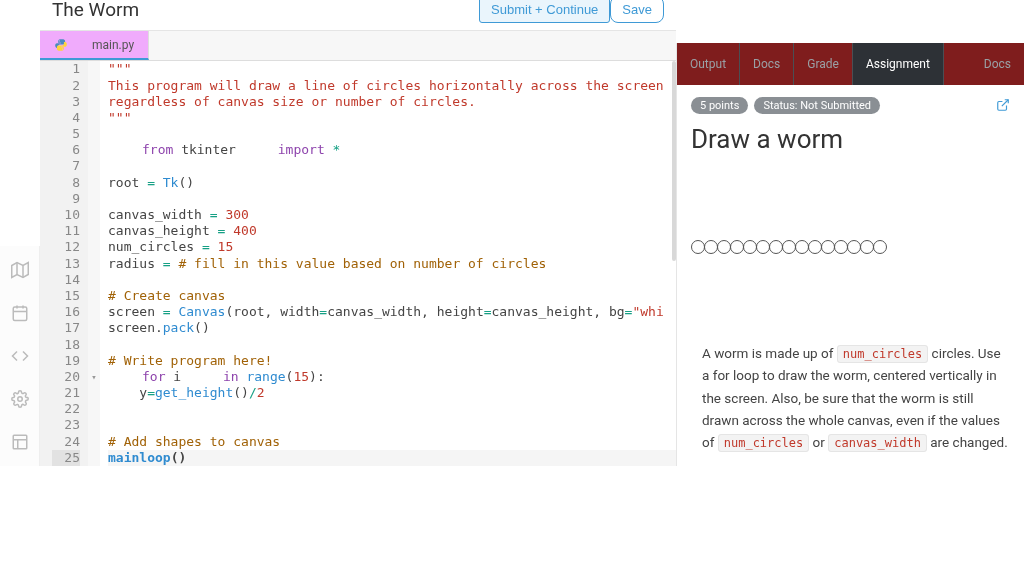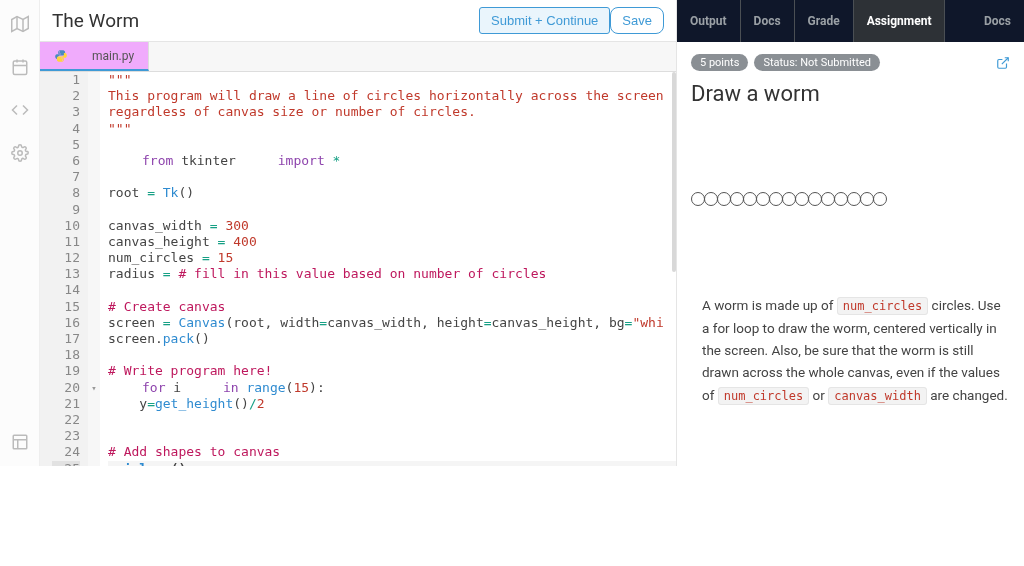--- a/index.html
+++ b/index.html
@@ -1,17 +1,17 @@
 <!DOCTYPE html>
 <html><head>
 <meta charset="utf-8">
 <style>
 * { margin: 0; padding: 0; box-sizing: border-box; }
 body { font-family: -apple-system, BlinkMacSystemFont, "Segoe UI", Roboto, sans-serif; font-size: 13px; background: #fff; color: #333; overflow: hidden; width: 1024px; height: 566px; position: relative; }
-.app { display: flex; height: 466px; }
+.app { display: flex; height: 466px; align-items: flex-end; }
 .left-rail { width: 40px; background: #fcfcfc; border-right: 1px solid #eee; display: flex; flex-direction: column; align-items: center; padding-top: 15px; gap: 25px; }
 .left-rail .icon { width: 18px; height: 18px; color: #bbb; cursor: pointer; }
 .left-rail .bottom { margin-top: auto; margin-bottom: 15px; }
 .main { flex: 1; display: flex; flex-direction: column; min-width: 0; }
 .header { height: 42px; display: flex; align-items: center; padding: 0 12px; border-bottom: 1px solid #e5e5e5; }
 .title { font-size: 19px; font-weight: 400; color: #333; flex: 1; }
 .btn { border: 1px solid #3f9ad6; background: #eaf5fc; color: #3f9ad6; font-size: 13px; padding: 5px 11px; border-radius: 3px; cursor: pointer; }
 .btn.save { background: #fff; border-radius: 8px; }
 .tabbar { height: 30px; background: #f7f7f7; border-bottom: 1px solid #ddd; display: flex; align-items: stretch; }
 .filetab { display: flex; align-items: center; gap: 24px; padding: 0 14px; background: #f0abfc; border-right: 1px solid #ddd; border-bottom: 2px solid #3f9ad6; font-size: 12px; color: #555; position: relative; }
@@ -22,32 +22,32 @@
 .gutter .hl { background: #e2e2e2; }
 .fold-col { width: 12px; background: #f7f7f7; }
 .fold-col div { height: 16.2px; text-align: center; color: #999; font-size: 9px; }
 .code { flex: 1; padding-left: 8px; white-space: pre; overflow: hidden; color: #444; }
 .code .row { height: 16.2px; }
 .code .row.hl { background: #f5f5f5; font-weight: bold; }
 .tok-str { color: #c0392b; }
 .tok-kw { color: #8e44ad; margin-left: 34px; }
 .tok-fn { color: #2f8bd0; }
 .tok-num { color: #c0392b; }
-.tok-cm { color: #be185d; }
+.tok-cm { color: #a16207; }
 .tok-op { color: #16a085; }
 .right { width: 348px; background: #fff; display: flex; flex-direction: column; border-left: 1px solid #e5e5e5; }
-.right-tabs { height: 42px; background: #0f172a; display: flex; align-items: stretch; font-weight: bold; }
+.right-tabs { height: 42px; background: #7f1d1d; display: flex; align-items: stretch; }
 .rtab { flex: none; padding: 0 13px; color: #9aa0a5; font-size: 12px; display: flex; align-items: center; cursor: pointer; border-right: 1px solid #4a4f54; }
 .rtab.active { background: #2d3136; color: #fff; }
 .rtab.last { border-right: none; margin-left: auto; }
 .right-body { flex: 1; padding: 12px 14px; overflow: auto; position: relative; }
 .badges { display: flex; gap: 6px; align-items: center; margin-bottom: 10px; }
 .badge { background: #8a8f94; color: #fff; font-size: 11px; padding: 2px 9px; border-radius: 10px; font-weight: 400; }
 .ext-icon { margin-left: auto; color: #3f9ad6; cursor: pointer; }
-.atitle { font-size: 22px; font-weight: 400; color: #333; margin-bottom: 18px; }
+.atitle { font-size: 26px; font-weight: 400; color: #333; margin-bottom: 18px; }
 .worm-img { height: 150px; display: flex; align-items: center; margin-bottom: 20px; }
 .worm-img .circle { width: 14px; height: 14px; border: 1px solid #555; border-radius: 50%; margin-right: -1px; }
 .desc { font-size: 13.5px; color: #444; line-height: 1.65; margin-left: 11px; }
 .desc code { background: #f3f3f3; border: 1px solid #e5e5e5; border-radius: 3px; padding: 1px 5px; font-family: Menlo, Consolas, monospace; font-size: 12px; color: #c0392b; }
 .scroll-ind { position: absolute; right: 0; top: 0; width: 4px; height: 200px; background: #d8d8d8; border-radius: 3px; }
 </style>
 </head>
 <body>
 
 <div class="app">

